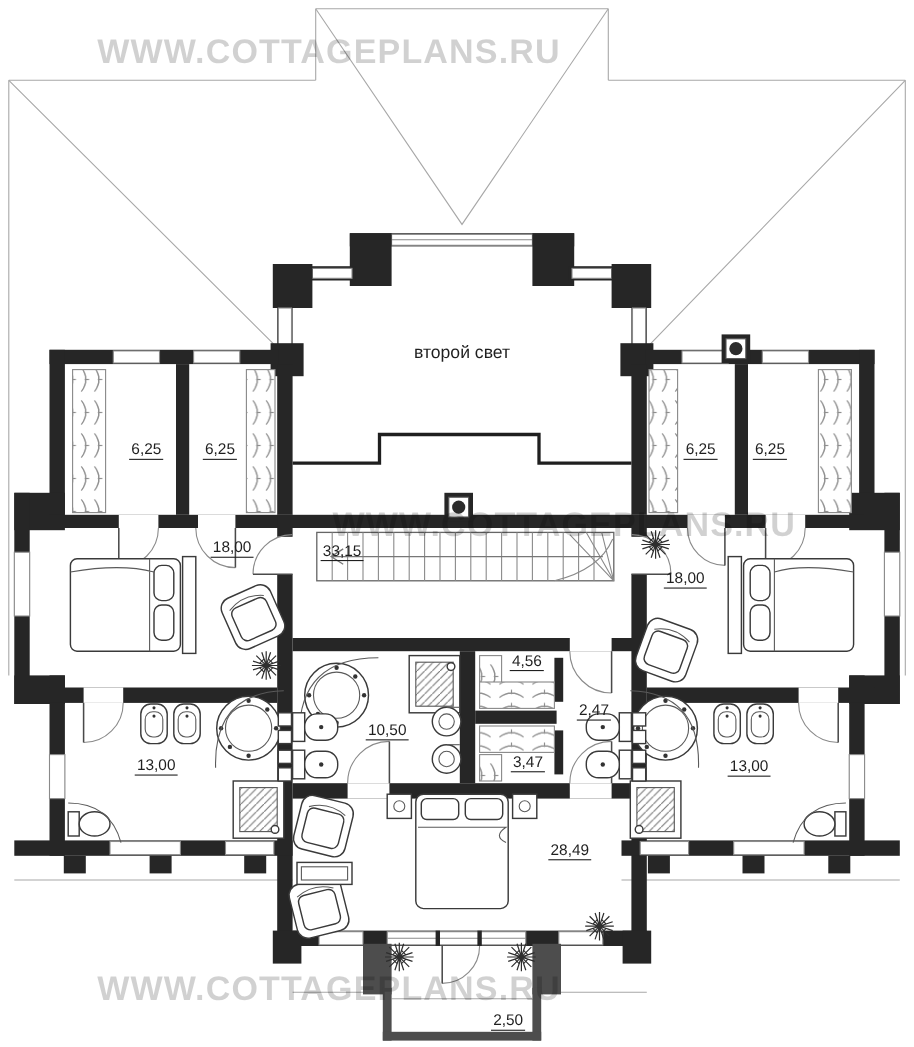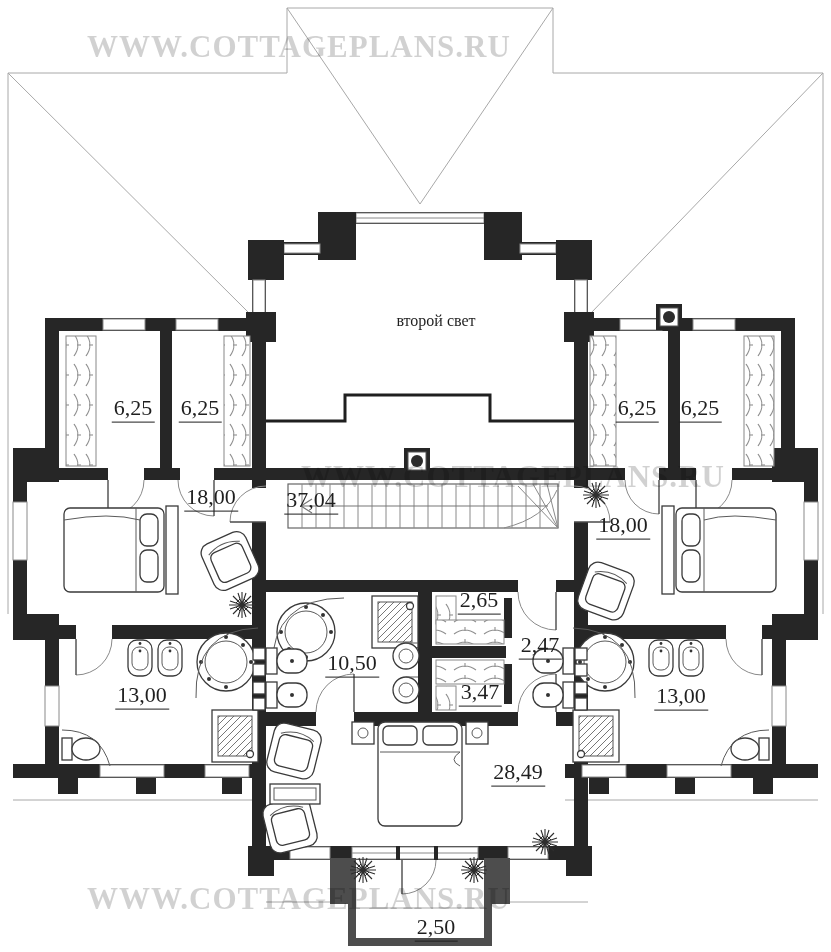--- a/index.html
+++ b/index.html
@@ -1,27 +1,27 @@
 <!DOCTYPE html>
 <html style="--wall: #262626; --balcony_wall: #4d4d4d; --roof_line: #a8a8a8; --furniture_line: #3a3a3a; --label_text: #1f1f1f; --watermark: rgba(0,0,0,0.18);"><head>
 <meta charset="utf-8">
 <style>
   html,body{margin:0;padding:0;background:#ffffff;}
   .plan{position:relative;width:831px;height:952px;background:#fff;overflow:hidden;
-        font-family:Liberation Serif, serif;}
+        font-family:Liberation Sans, sans-serif;}
   .plan svg{position:absolute;left:0;top:0;}
   .wm{position:absolute;transform:translate(-50%,-50%);font-weight:bold;font-size:31px;
       letter-spacing:1px;color:var(--watermark,rgba(0,0,0,.18));white-space:nowrap;z-index:5;}
   .wm-top{left:299px;top:47px;}
   .wm-mid{left:513px;top:477px;}
   .wm-bottom{left:299px;top:899px;}
   .plain-label{position:absolute;transform:translate(-50%,-50%);font-size:16px;
       color:var(--label_text,#1f1f1f);white-space:nowrap;z-index:4;}
-  #second-light{left:436px;top:321px;}
-  .arealabel{position:absolute;transform:translate(-50%,-55%);font-size:22px;
+  #second-light{left:420px;top:321px;}
+  .arealabel{position:absolute;transform:translate(-50%,-55%);font-size:14px;
       color:var(--label_text,#1f1f1f);border-bottom:1.5px solid var(--label_text,#1f1f1f);
       padding:0 2px 1px 2px;white-space:nowrap;z-index:4;background:rgba(255,255,255,.0);}
   .wall{fill:var(--wall,#262626);}
   .gap{fill:#ffffff;}
   .win{fill:#ffffff;stroke:#8a8a8a;stroke-width:1;}
   .thin{stroke:#8a8a8a;stroke-width:1;fill:none;}
   .roof{stroke:var(--roof_line,#a8a8a8);stroke-width:1;fill:none;}
   .furn{fill:#ffffff;stroke:var(--furniture_line,#3a3a3a);stroke-width:1.3;}
   .furn2{fill:none;stroke:#5a5a5a;stroke-width:1;}
   .door{stroke:#8a8a8a;stroke-width:1;fill:none;}
@@ -349,24 +349,24 @@
   <div class="wm wm-top">WWW.COTTAGEPLANS.RU</div>
   <div class="wm wm-mid">WWW.COTTAGEPLANS.RU</div>
   <div class="wm wm-bottom">WWW.COTTAGEPLANS.RU</div>
   <div class="plain-label" id="second-light">второй свет</div>
   <div id="labels-layer">
       <span class="arealabel" style="left: 133px; top: 410px;">6,25</span>
       <span class="arealabel" style="left: 200px; top: 410px;">6,25</span>
       <span class="arealabel" style="left: 637px; top: 410px;">6,25</span>
       <span class="arealabel" style="left: 700px; top: 410px;">6,25</span>
       <span class="arealabel" style="left: 211px; top: 499px;">18,00</span>
-      <span class="arealabel" style="left: 311px; top: 502px;">37,04</span>
+      <span class="arealabel" style="left: 311px; top: 502px;">33,15</span>
       <span class="arealabel" style="left: 623px; top: 527px;">18,00</span>
       <span class="arealabel" style="left: 142px; top: 697px;">13,00</span>
       <span class="arealabel" style="left: 352px; top: 665px; text-align: center;">10,50</span>
-      <span class="arealabel" style="left: 479px; top: 602px;">2,65</span>
+      <span class="arealabel" style="left: 479px; top: 602px;">4,56</span>
       <span class="arealabel" style="left: 540px; top: 647px;">2,47</span>
       <span class="arealabel" style="left: 480px; top: 694px;">3,47</span>
       <span class="arealabel" style="left: 681px; top: 698px;">13,00</span>
       <span class="arealabel" style="left: 518px; top: 774px;">28,49</span>
-      <span class="arealabel" style="left: 436px; top: 929px;">2,50</span>
+      <span class="arealabel" style="left: 462px; top: 929px;">2,50</span>
     </div>
 </div>
 
 </body></html>

